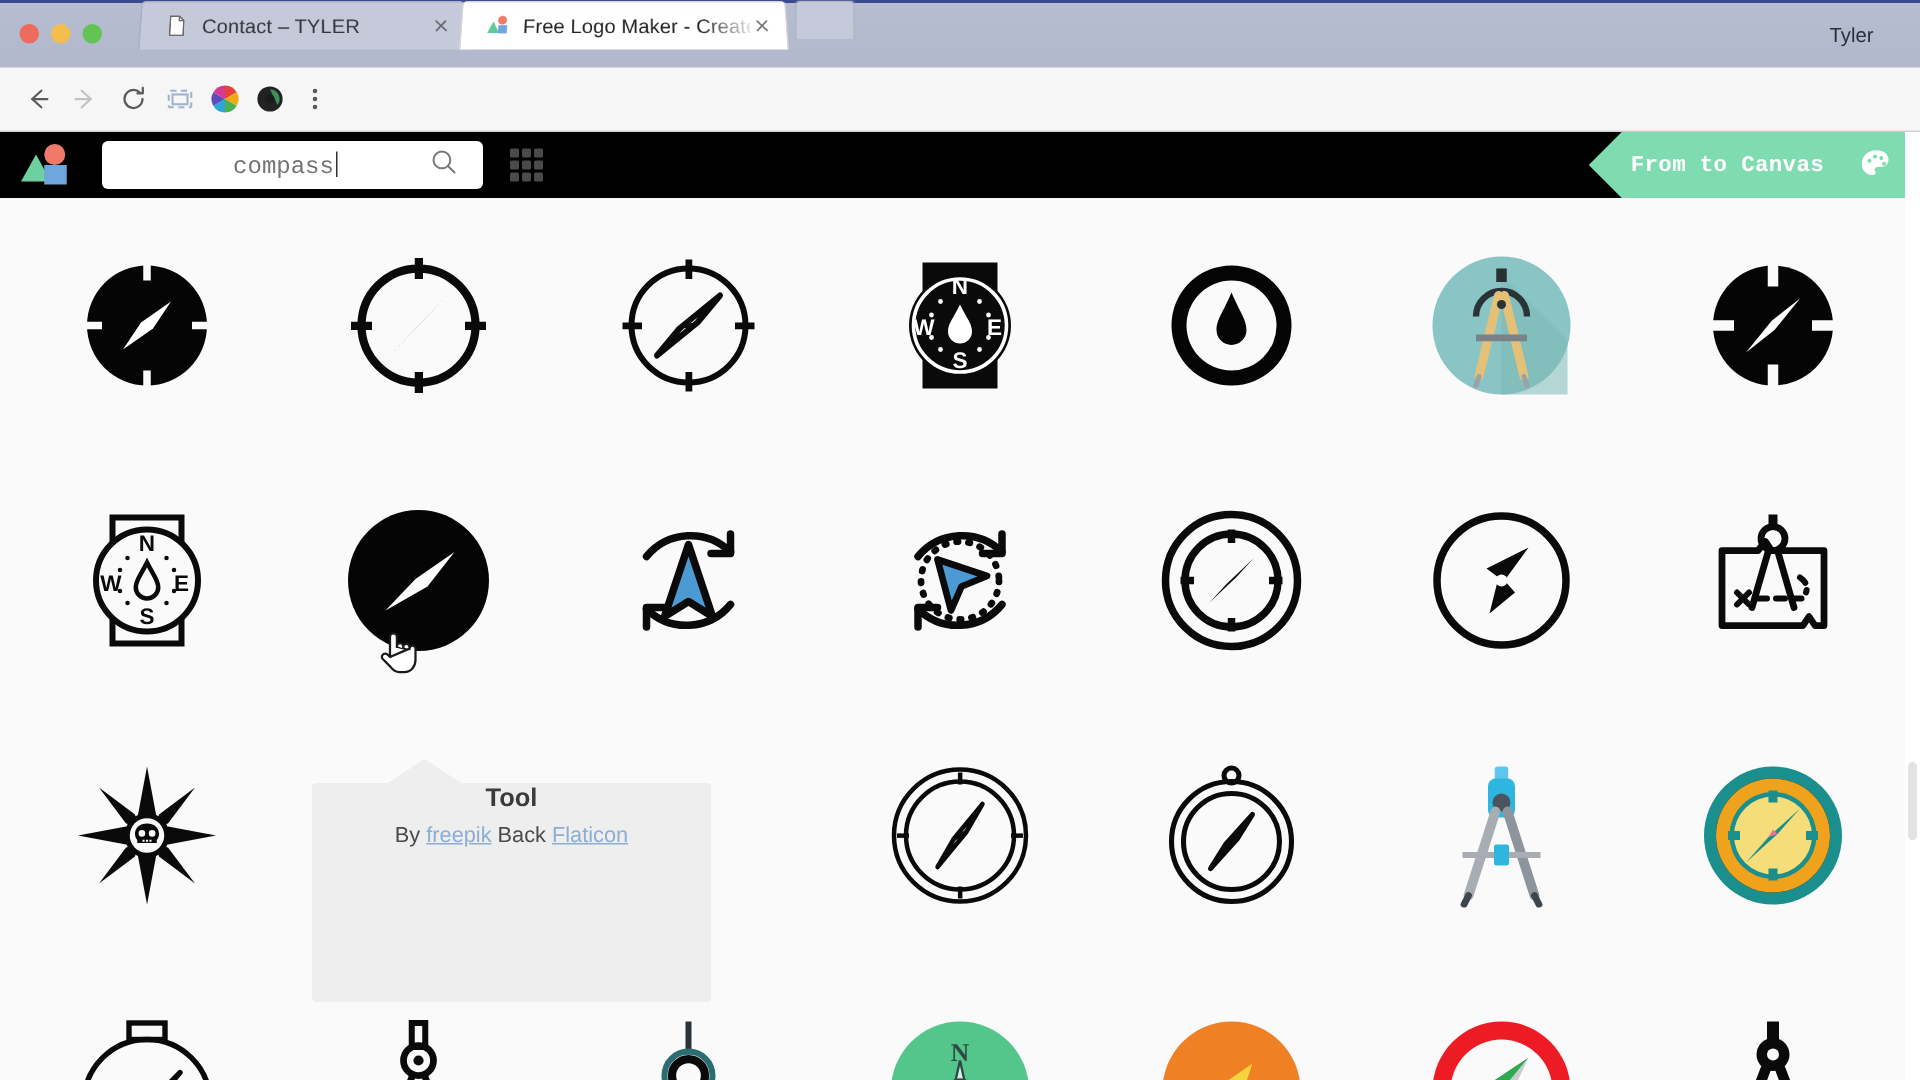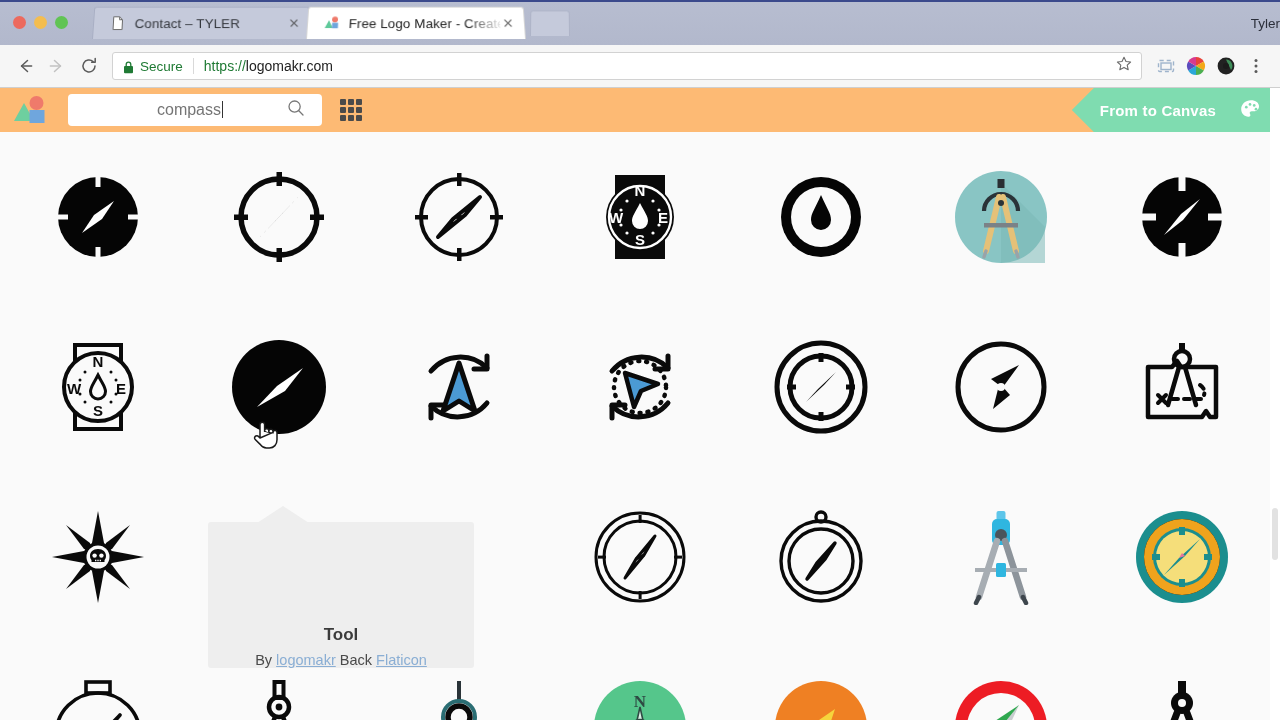--- a/index.html
+++ b/index.html
@@ -25,21 +25,21 @@
   .traffic {
     display: flex; gap: 8px; align-items: center;
     position: absolute; left: 13px; top: 14px;
   }
   .light { width: 13px; height: 13px; border-radius: 50%; }
   .light.red { background: #ec6a5e; }
   .light.yellow { background: #f4bd4f; }
   .light.green { background: #61c454; }
 
   .tabstrip {
-    display: flex; align-items: center;
+    display: flex; align-items: flex-start;
     margin-left: 82px; height: 45px; margin-top: 36px;
   }
   .tab {
     position: relative;
     height: 33px;
     width: 220px;
     display: flex; align-items: center;
     padding: 0 8px 0 16px;
     font-size: 13px; color: #32353b;
     background: #c5cadb;
@@ -72,21 +72,21 @@
     width: 40px; height: 26px;
     background: #c5cadb;
     border: 1px solid #aeb4c8;
     border-bottom: none;
     border-radius: 3px 3px 0 0;
     margin-left: 10px;
     transform: perspective(16px) rotateX(0.6deg);
     transform-origin: bottom;
   }
   .profile-name {
-    position: absolute; right: 0; top: 14px;
+    position: absolute; right: 31px; top: 14px;
     font-size: 13.5px; color: #2b2f3a;
   }
 
   .toolbar {
     height: 43px; background: #f6f6f6;
     border-bottom: 1px solid #cfcfcf;
     display: flex; align-items: center;
     padding: 0 10px; gap: 2px;
   }
   .navbtn {
@@ -112,24 +112,25 @@
 
   
   .page {
     position: relative;
     height: 632px;
     background: #fafafa;
     overflow: hidden;
   }
 
   .appbar {
-    height: 44px; background: #fdba74;
+    height: 44px; background: #000000;
     display: flex; align-items: center;
     padding-left: 12px;
     position: relative;
+    font-family: Liberation Mono, monospace;
   }
   .brand { width: 42px; height: 30px; position: relative; margin-right: 14px; }
   .searchwrap {
     width: 254px; height: 32px;
     background: #fff; border-radius: 4px;
     display: flex; align-items: center;
     position: relative;
   }
   .searchtext {
     flex: 1; text-align: center;
@@ -175,21 +176,21 @@
   .cell svg { display: block; }
 
   
   .tooltip {
     position: absolute;
     left: 208px; top: 434px;
     width: 266px; height: 146px;
     background: #eeeeee;
     border-radius: 3px;
     display: flex; flex-direction: column;
-    align-items: center; justify-content: flex-end;
+    align-items: center; justify-content: flex-start;
     gap: 7px;
     z-index: 30;
   }
   .tooltip:before {
     content: "";
     position: absolute;
     top: -16px; left: 49px;
     border-left: 26px solid transparent;
     border-right: 26px solid transparent;
     border-bottom: 17px solid #eeeeee;
@@ -275,36 +276,20 @@
         <path d="M13.4 10h-10" stroke="#c2c2c2" stroke-width="1.5" stroke-linecap="round"></path>
       </svg>
     </span>
     <span class="navbtn">
       <svg width="20" height="20" viewBox="0 0 20 20">
         <path d="M16 10a6 6 0 1 1-1.9-4.4" fill="none" stroke="#5a5a5a" stroke-width="1.5" stroke-linecap="round"></path>
         <path d="M16.2 2.6v3.6h-3.6" fill="none" stroke="#5a5a5a" stroke-width="1.5" stroke-linecap="round" stroke-linejoin="round"></path>
       </svg>
     </span>
 
-    <div class="omnibox">
-      <span class="lock">
-        <svg width="11" height="13" viewBox="0 0 11 13">
-          <rect x="1" y="5" width="9" height="7.2" rx="1" fill="#1f7a34"></rect>
-          <path d="M3.2 5V3.4a2.3 2.3 0 0 1 4.6 0V5" fill="none" stroke="#1f7a34" stroke-width="1.3"></path>
-        </svg>
-      </span>
-      <span class="secure-label">Secure</span>
-      <span class="omni-sep"></span>
-      <span class="omni-url"><span class="scheme">https://</span><span>logomakr.com</span></span>
-      <span class="star">
-        <svg width="18" height="18" viewBox="0 0 18 18">
-          <path d="M9 2.2l2 4.3 4.6.5-3.4 3.1 1 4.6L9 12.4l-4.2 2.3 1-4.6L2.4 7l4.6-.5z" fill="none" stroke="#6a6a6a" stroke-width="1.1" stroke-linejoin="round"></path>
-        </svg>
-      </span>
-    </div>
 
     <span class="ext">
       <svg width="20" height="20" viewBox="0 0 20 20">
         <rect x="2.5" y="4.5" width="15" height="11" rx="1.2" fill="none" stroke="#9fb4cc" stroke-width="1.4" stroke-dasharray="4 3"></rect>
         <rect x="5" y="7" width="10" height="6.5" fill="none" stroke="#9fb4cc" stroke-width="1.4"></rect>
       </svg>
     </span>
     <span class="ext">
       <svg width="22" height="22" viewBox="0 0 22 22">
         <g transform="translate(11,11)">
@@ -703,21 +688,21 @@
           <circle cx="48" cy="24" r="11" fill="#0a0a0a"></circle>
           <circle cx="48" cy="24" r="4" fill="#fafafa"></circle>
           <path d="M43 34 L20 95" stroke="#0a0a0a" stroke-width="7" stroke-linecap="round"></path>
           <path d="M53 34 L76 95" stroke="#0a0a0a" stroke-width="7" stroke-linecap="round"></path>
         </svg>
       </div>
     </div>
 
     <div class="tooltip">
       <div class="tt-title">Tool</div>
-      <div class="tt-sub"><span>By </span><a href="#">logomakr</a><span> Back </span><a href="#">Flaticon</a></div>
+      <div class="tt-sub"><span>By </span><a href="#">freepik</a><span> Back </span><a href="#">Flaticon</a></div>
     </div>
 
     <div class="cursor">
       <svg width="26" height="34" viewBox="0 0 26 34">
         <path d="M8 20V6.5a2.3 2.3 0 0 1 4.6 0V14m0-1.2a2.1 2.1 0 0 1 4.2 0v1.6m0-1a2.1 2.1 0 0 1 4.2 0v2m0-1a2 2 0 0 1 4 0v7.4c0 4.6-3 8.2-7.6 8.2h-3c-3 0-4.6-1.4-6.2-3.6L3 21.2c-.8-1.2-.4-2.6.8-3.2 1-.5 2.2-.2 2.9.7L8 20z" fill="#fff" stroke="#1a1a1a" stroke-width="1.5" stroke-linejoin="round"></path>
       </svg>
     </div>
 
     <div class="scrollbar">
       <div class="scrollthumb"></div>

